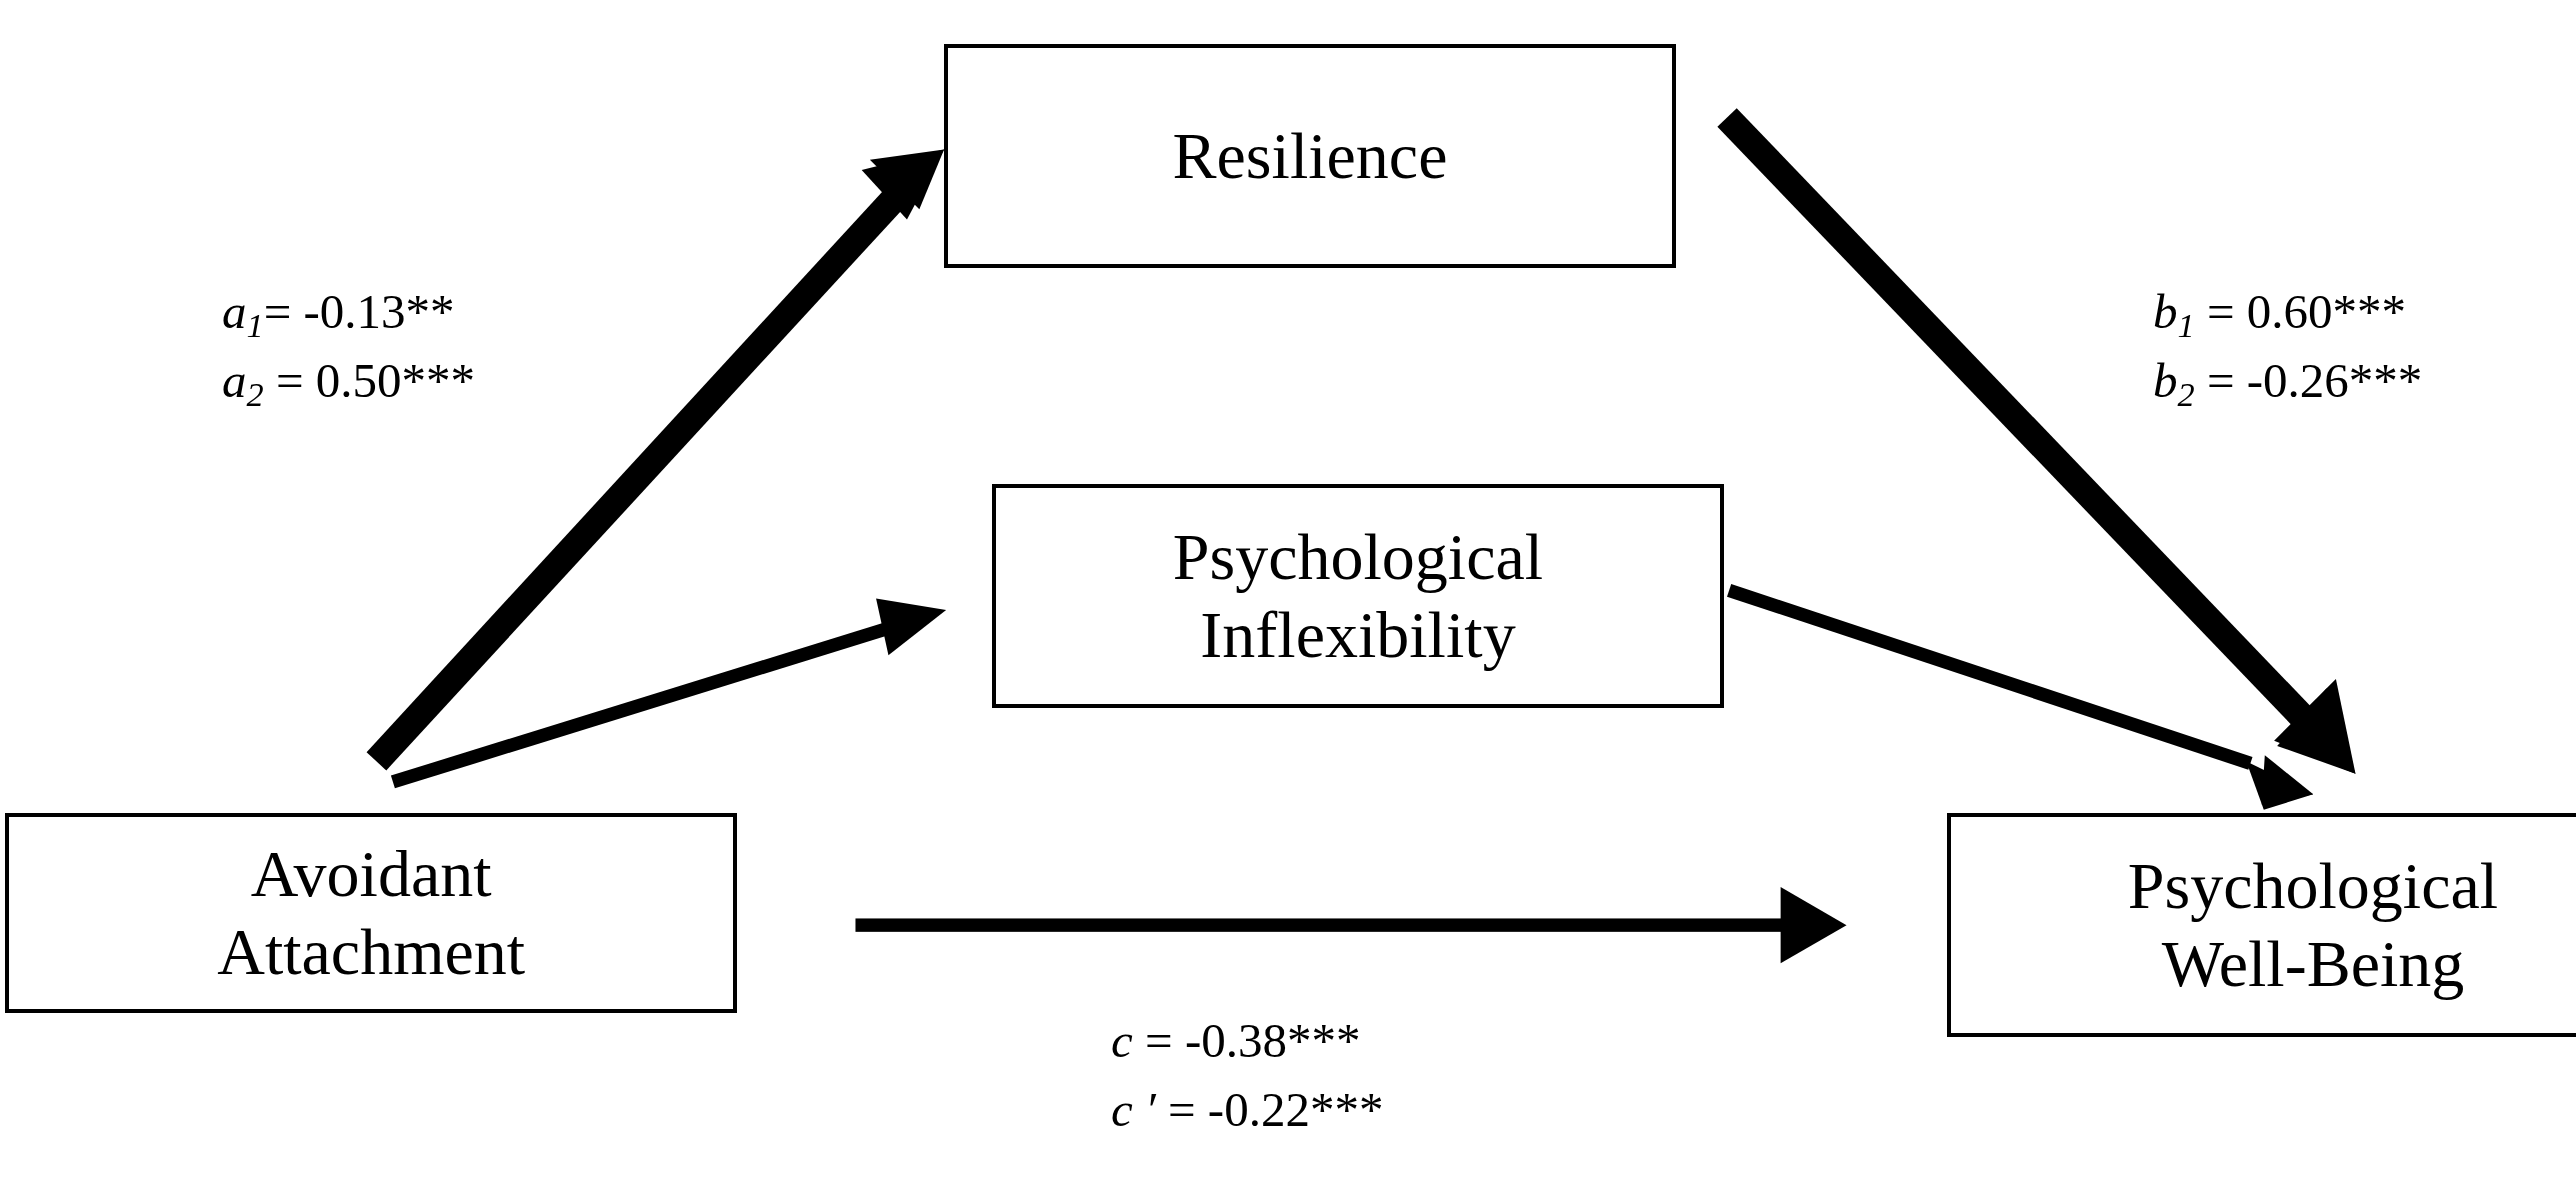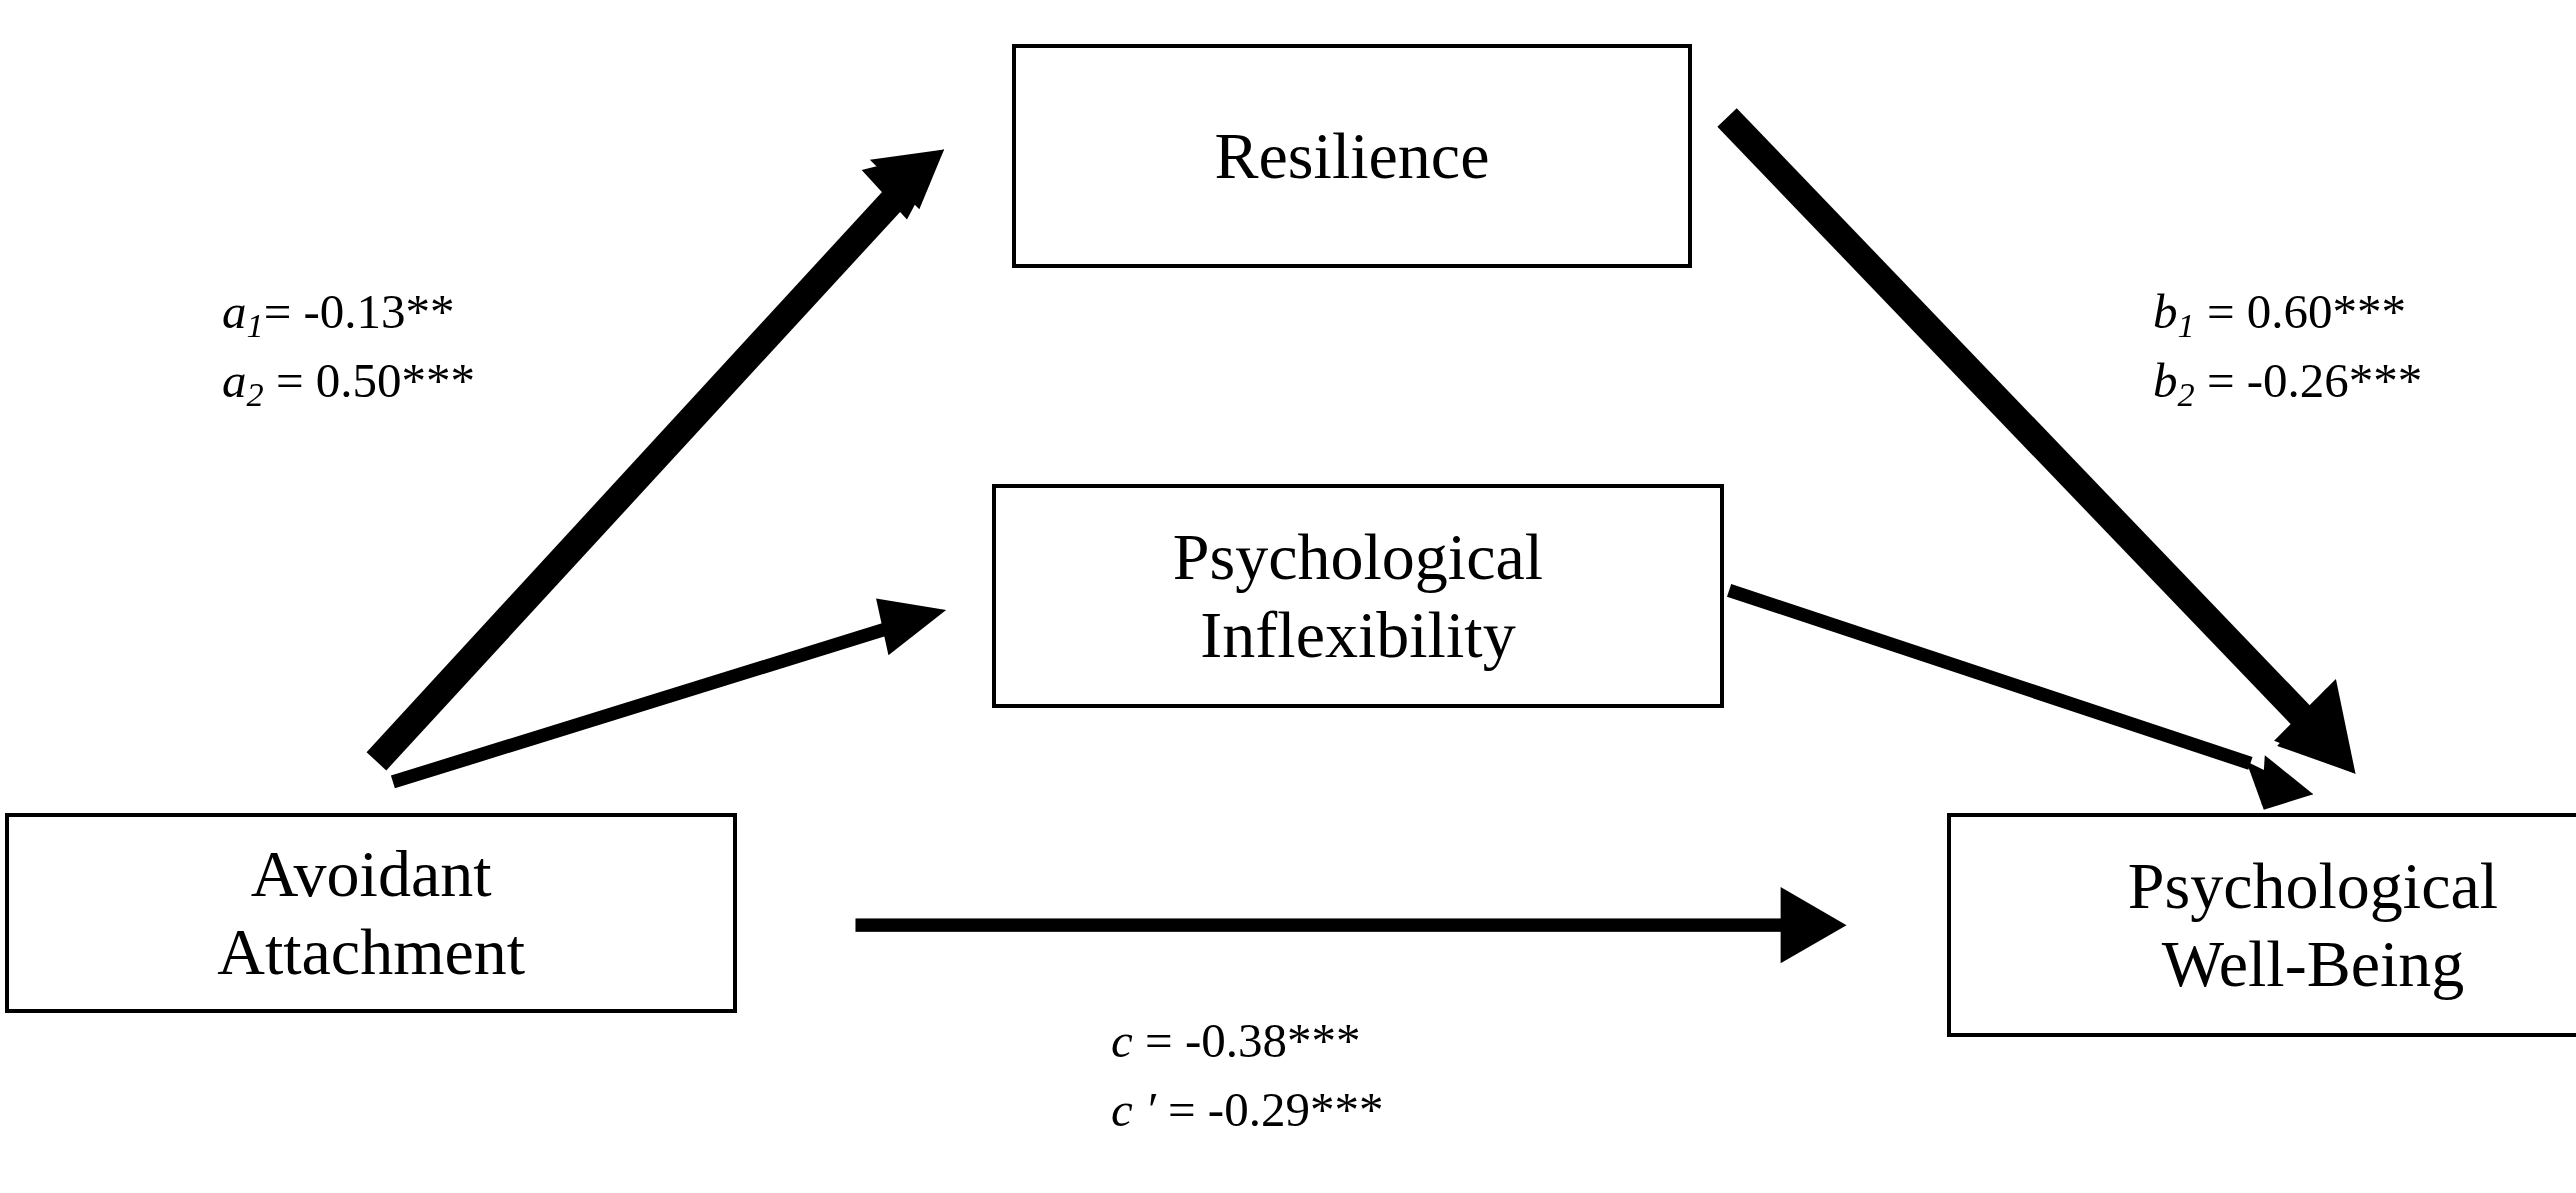--- a/index.html
+++ b/index.html
@@ -28,23 +28,23 @@
     line-height: 1.18;
     color: #000000;
     font-size: 66px;
     font-family: "Liberation Serif", "DejaVu Serif", serif;
   }
   .node-line {
     display: block;
     white-space: nowrap;
   }
   #box-resilience {
-    left: 1012px;
+    left: 944px;
     top: 44px;
-    width: 680px;
+    width: 732px;
     height: 224px;
   }
   #box-inflexibility {
     left: 992px;
     top: 484px;
     width: 732px;
     height: 224px;
   }
   #box-avoidant {
     left: 5.2px;
@@ -158,17 +158,17 @@
     <span class="label-row"><span class="coef-name">a</span><sub>2</sub>&nbsp;<span>=</span>&nbsp;<span>0.50***</span></span>
   </div>
 
   <div class="path-label" id="label-b">
     <span class="label-row"><span class="coef-name">b</span><sub>1</sub>&nbsp;<span>=</span>&nbsp;<span>0.60***</span></span>
     <span class="label-row"><span class="coef-name">b</span><sub>2</sub>&nbsp;<span>=</span>&nbsp;<span>-0.26***</span></span>
   </div>
 
   <div class="path-label" id="label-c">
     <span class="label-row"><span class="coef-name">c</span><span class="coef-name"></span>&nbsp;<span>=</span>&nbsp;<span>-0.38***</span></span>
-    <span class="label-row"><span class="coef-name">c</span>&nbsp;<span class="coef-name">′</span>&nbsp;<span>=</span>&nbsp;<span>-0.29***</span></span>
+    <span class="label-row"><span class="coef-name">c</span>&nbsp;<span class="coef-name">′</span>&nbsp;<span>=</span>&nbsp;<span>-0.22***</span></span>
   </div>
 
 </div>
 
 
 </body></html>

